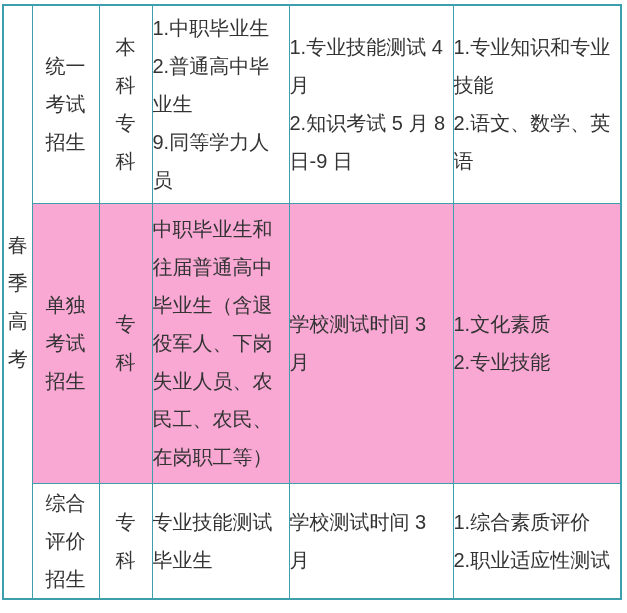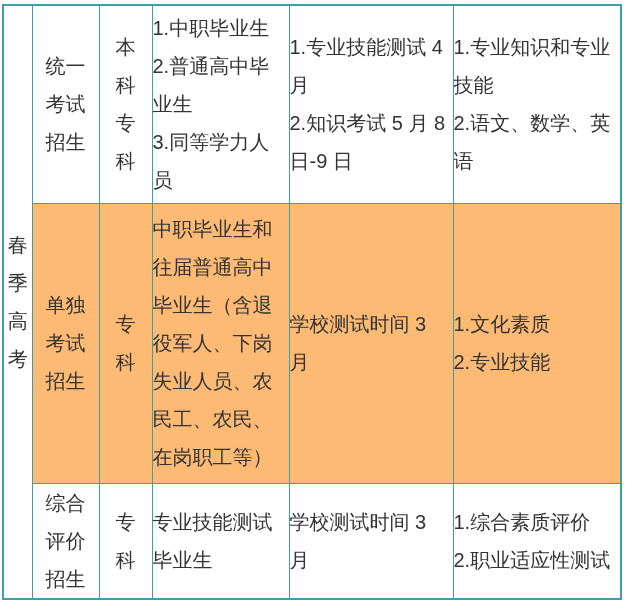--- a/index.html
+++ b/index.html
@@ -23,21 +23,21 @@
     vertical-align:middle;
     white-space:pre;
     font-size:20px;
     line-height:38px;
     padding:0;
     overflow:hidden;
   }
   tr.r1{height:198px;}
   tr.r2{height:280px;}
   tr.r3{height:115px;}
-  tr.highlight td{background:#fdba74;}
+  tr.highlight td{background:#f9a8d4;}
   td.category{
     text-align:center;
     line-height:44px;
     font-size:21px;
     background:#ffffff;
   }
   td.type{
     text-align:center;
     line-height:40px;
   }
@@ -72,21 +72,21 @@
         <td class="type">统一
 考试
 招生</td>
         <td class="level">本
 科
 专
 科</td>
         <td class="eligible">1.中职毕业生
 2.普通高中毕
 业生
-3.同等学力人
+9.同等学力人
 员</td>
         <td class="schedule">1.专业技能测试 4
 月
 2.知识考试 5 月 8
 日-9 日</td>
         <td class="content">1.专业知识和专业
 技能
 2.语文、数学、英
 语</td>
       </tr>

